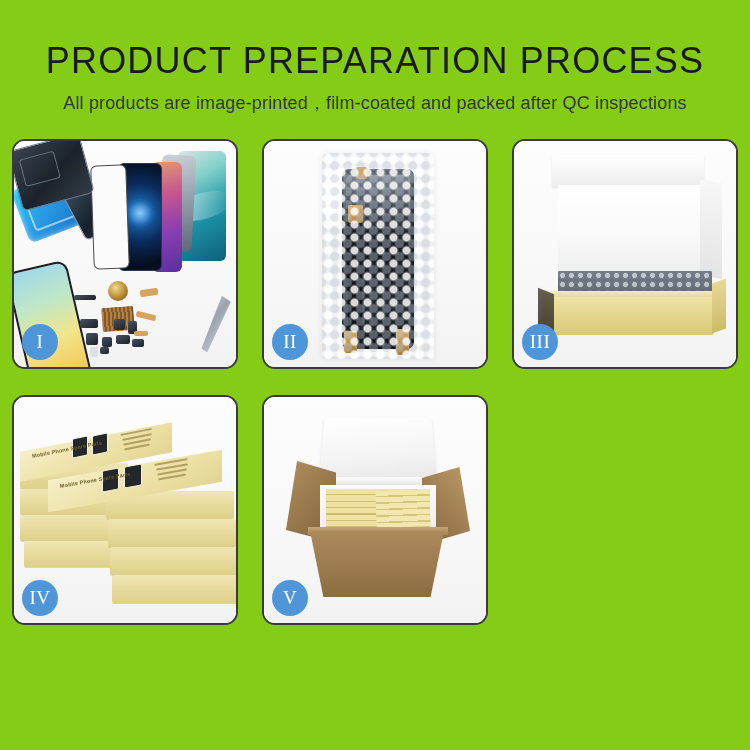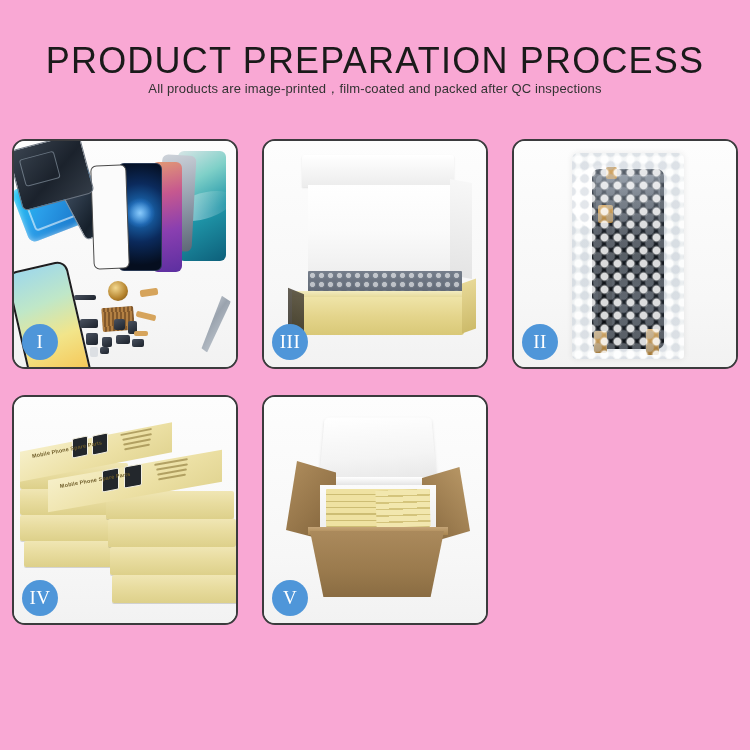--- a/index.html
+++ b/index.html
@@ -10,37 +10,38 @@
     height: 750px;
     overflow: hidden;
     background: #ffffff;
     font-family: "Liberation Sans", sans-serif;
   }
 
   .page {
     position: relative;
     width: 750px;
     height: 750px;
-    background: #f9a8d4;
+    background: #84cc16;
   }
 
   
   .header { position: absolute; left: 0; top: 0; width: 750px; text-align: center; }
   .page-title {
     font-size: 36px;
     letter-spacing: 1.2px;
     font-weight: 400;
     color: #1a1a1a;
     margin-top: 42px;
     line-height: 1.05;
     white-space: nowrap;
   }
   .page-subtitle {
-    font-size: 13px;
+    font-size: 18px;
     color: #333333;
+    margin-top: 11px;
     letter-spacing: .15px;
     white-space: nowrap;
   }
 
   
   .grid {
     position: absolute;
     left: 12px;
     top: 139px;
     width: 726px;
@@ -428,49 +429,49 @@
         <div class="flex-strip" style="left:126px;top:148px;width:18px;height:7px;transform:rotate(-8deg);"></div>
         <div class="flex-strip" style="left:122px;top:172px;width:20px;height:6px;transform:rotate(14deg);"></div>
         <div class="flex-strip" style="left:120px;top:190px;width:14px;height:5px;"></div>
 
         <div class="tweezer"></div>
 
         <div class="badge">I</div>
       </div>
     </div>
 
-    <div class="panel p3">
-      <div class="panel-stage">
-        <div class="lid"></div>
-        <div class="liner"></div>
-        <div class="liner-right"></div>
-        <div class="bubble-fill"></div>
-        <div class="box-rim"></div>
-        <div class="box-front"></div>
-        <div class="box-left"></div>
-        <div class="box-right"></div>
-        <div class="badge">III</div>
-      </div>
-    </div>
-
     <div class="panel p2">
       <div class="panel-stage">
         <div class="bubble-bag">
           <div class="inner-part"></div>
           <div class="ribbon"></div>
           <div class="tan0"></div>
           <div class="tan1"></div>
           <div class="tan2"></div>
           <div class="tan3"></div>
           <div class="bubbles"></div>
         </div>
         <div class="badge">II</div>
       </div>
     </div>
 
+    <div class="panel p3">
+      <div class="panel-stage">
+        <div class="lid"></div>
+        <div class="liner"></div>
+        <div class="liner-right"></div>
+        <div class="bubble-fill"></div>
+        <div class="box-rim"></div>
+        <div class="box-front"></div>
+        <div class="box-left"></div>
+        <div class="box-right"></div>
+        <div class="badge">III</div>
+      </div>
+    </div>
+
     <div class="panel p4">
       <div class="panel-stage">
         <div class="stack">
 
           <div class="bx" style="left:0px;top:40px;width:108px;height:26px;"></div>
           <div class="bx" style="left:0px;top:66px;width:108px;height:26px;"></div>
           <div class="bx" style="left:0px;top:92px;width:108px;height:26px;"></div>
           <div class="bx" style="left:4px;top:118px;width:108px;height:26px;"></div>
 
           <div class="bx" style="left:86px;top:68px;width:128px;height:28px;"></div>

